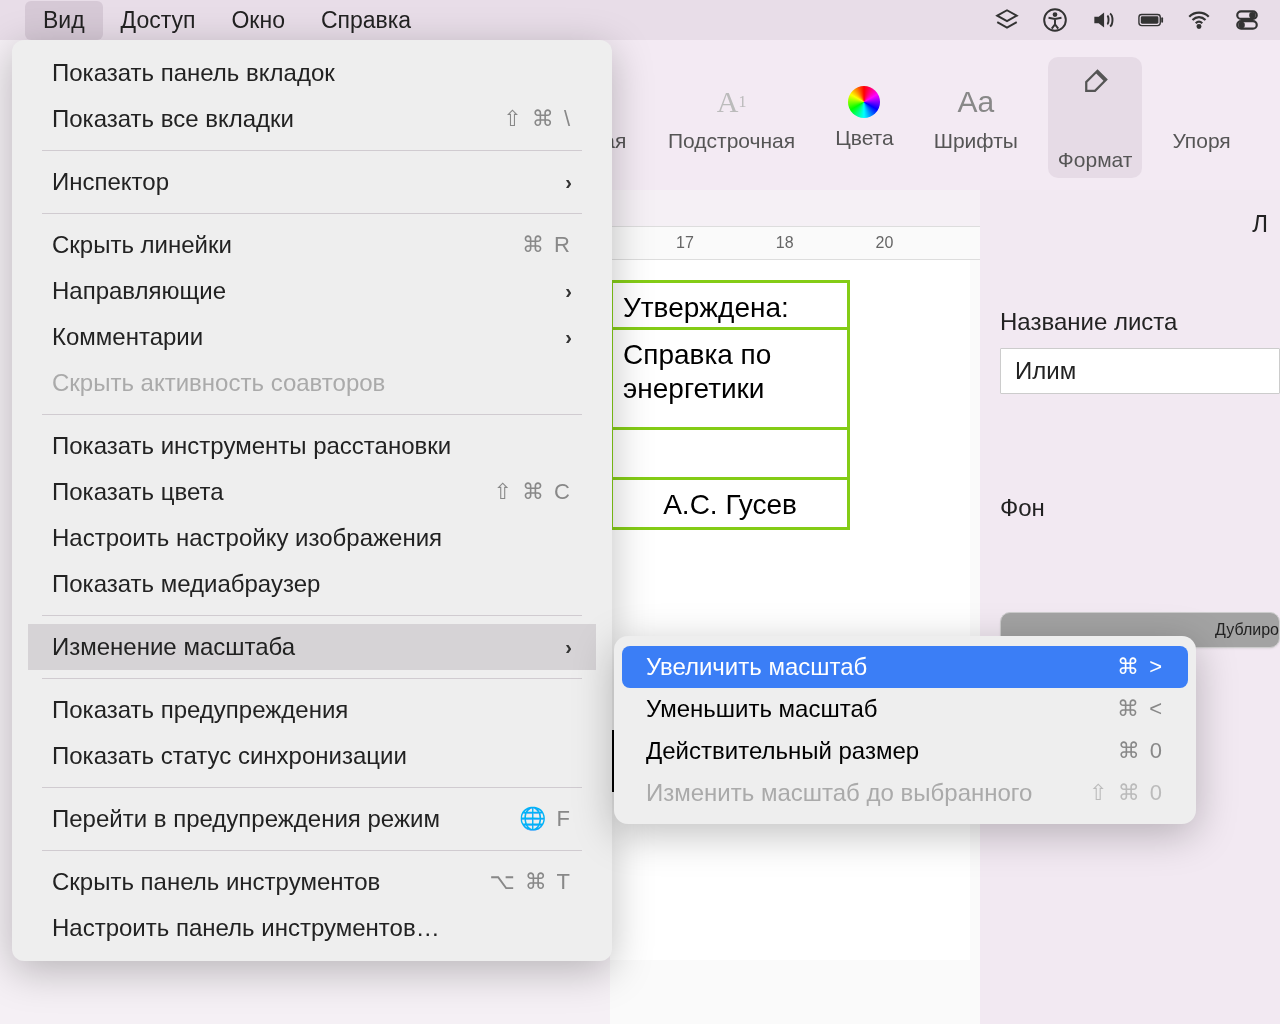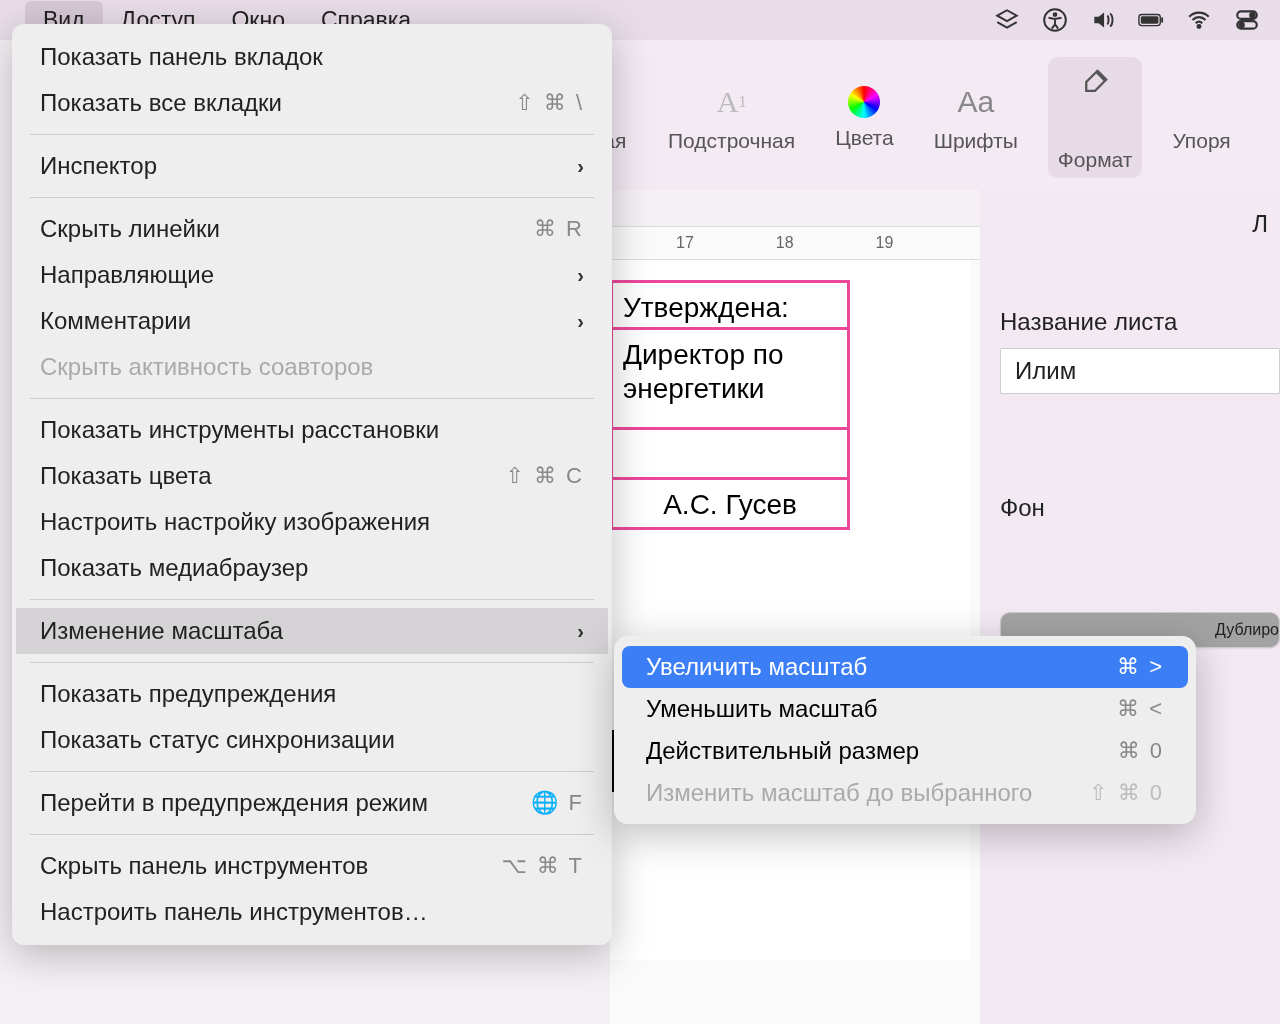--- a/index.html
+++ b/index.html
@@ -138,42 +138,42 @@
       height: 700px;
       margin-left: 0;
       padding: 20px 0 0 0;
       position: relative;
     }
     .doc-table {
       width: 240px;
       margin-left: 0;
     }
     .doc-cell {
-      border: 3px solid #ec4899;
+      border: 3px solid #84cc16;
       padding: 8px 10px;
       font-size: 28px;
       font-family: Arial, sans-serif;
       line-height: 1.2;
     }
     .doc-cell.h { height: 50px; }
     .doc-cell.center { text-align: center; }
     .doc-cell.tall { height: 100px; }
     .doc-cell.blank { height: 50px; }
     .doc-code { margin-top: 200px; font-size: 30px; font-weight: bold; padding: 10px 6px; border: 4px solid #000; border-right: none; }
 
     
     .menu {
       position: absolute;
-      top: 24px;
+      top: 40px;
       left: 12px;
       width: 600px;
       background: #eeeeee;
       border-radius: 12px;
       box-shadow: 0 10px 40px rgba(0,0,0,0.25);
-      padding: 10px 4px;
+      padding: 10px 16px;
       font-size: 24px;
       color: #222;
     }
     .menu-item {
       display: flex;
       justify-content: space-between;
       align-items: center;
       padding: 9px 24px;
       cursor: default;
     }
@@ -293,28 +293,28 @@
   <div class="title-row">Л</div>
   <div class="section-label">Название листа</div>
   <div class="input-box">Илим</div>
   <div class="section-label" style="margin-bottom:90px;">Фон</div>
   <div class="btn" style="text-align:right;padding-right:0;overflow:hidden;">Дублиро</div>
 </div>
 
 <div class="ruler">
   <span>17</span>
   <span>18</span>
-  <span>19</span>
+  <span>20</span>
 </div>
 
 <div class="doc-area">
   <div class="doc-page">
     <div class="doc-table">
       <div class="doc-cell h">Утверждена:</div>
-      <div class="doc-cell tall" style="border-top:none;">Директор по энергетики</div>
+      <div class="doc-cell tall" style="border-top:none;">Справка по энергетики</div>
       <div class="doc-cell blank" style="border-top:none;"></div>
       <div class="doc-cell h center" style="border-top:none;">А.С. Гусев</div>
     </div>
     <div class="doc-code">1 31100-МI-006</div>
   </div>
 </div>
 
 <div class="menu">
   <div class="menu-item">
     <span>Показать панель вкладок</span>

